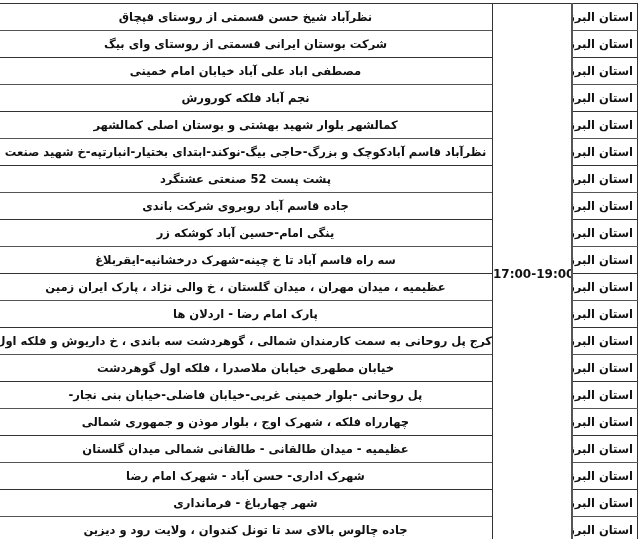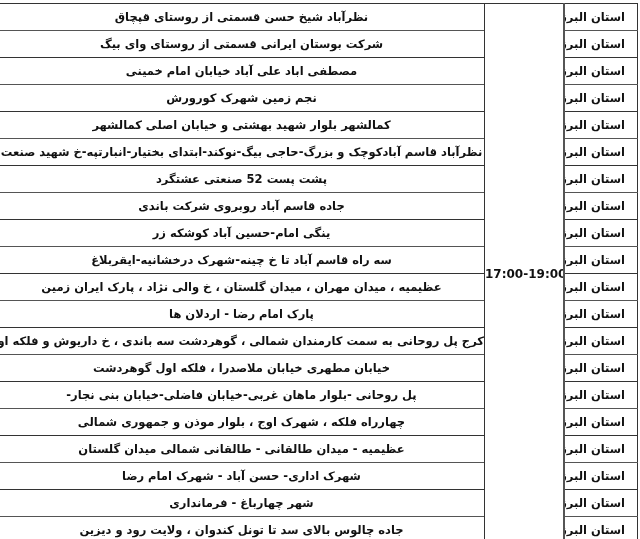--- a/index.html
+++ b/index.html
@@ -2,21 +2,21 @@
 <html><head>
 <meta charset="utf-8">
 <style>
   html, body { margin: 0; padding: 0; background: #ffffff; }
   body { width: 640px; height: 539px; overflow: hidden; position: relative;
          font-family: "DejaVu Sans", sans-serif; }
   .tbl { position: absolute; left: -2px; top: 3px; width: 640px; direction: rtl;
          border-collapse: collapse; table-layout: fixed; }
   .tbl td { border: 1px solid #333; height: 26px; padding: 0; font-size: 11.5px;
             font-weight: bold; color: #111; white-space: nowrap; overflow: hidden; margin-top: 8px; }
-  .tbl td.prov { width: 60px; text-align: left; padding-right: 12px; border-right: 1px solid #333;
+  .tbl td.prov { width: 60px; text-align: left; padding-right: 4px; border-right: 1px solid #333;
                  border-left: 2px solid #555; }
   .tbl td.time { width: 78px; text-align: center; vertical-align: middle; font-size: 12px;
                  direction: ltr; border-left: 1px solid #333; }
   .tbl td.desc { text-align: center; }
   .tbl tr:nth-child(odd) td.desc, .tbl tr:nth-child(odd) td.prov { border-bottom: 1px solid #555; }
 </style>
 </head>
 <body>
 
 <table class="tbl">
@@ -29,25 +29,25 @@
       <tr>
         <td class="prov">استان البرز</td>
         <td class="desc">شرکت بوستان ایرانی قسمتی از روستای وای بیگ</td>
       </tr>
       <tr>
         <td class="prov">استان البرز</td>
         <td class="desc">مصطفی اباد علی آباد خیابان امام خمینی</td>
       </tr>
       <tr>
         <td class="prov">استان البرز</td>
-        <td class="desc">نجم زمین شهرک کورورش</td>
+        <td class="desc">نجم آباد فلکه کورورش</td>
       </tr>
       <tr>
         <td class="prov">استان البرز</td>
-        <td class="desc">کمالشهر بلوار شهید بهشتی و خیابان اصلی کمالشهر</td>
+        <td class="desc">کمالشهر بلوار شهید بهشتی و بوستان اصلی کمالشهر</td>
       </tr>
       <tr>
         <td class="prov">استان البرز</td>
         <td class="desc">نظرآباد قاسم آبادکوچک و بزرگ-حاجی بیگ-نوکند-ابتدای بختیار-انبارتپه-خ شهید صنعت</td>
       </tr>
       <tr>
         <td class="prov">استان البرز</td>
         <td class="desc">پشت پست 52 صنعتی عشتگرد</td>
       </tr>
       <tr>
@@ -73,21 +73,21 @@
       <tr>
         <td class="prov">استان البرز</td>
         <td class="desc">کرج پل روحانی به سمت کارمندان شمالی ، گوهردشت سه باندی ، خ داریوش و فلکه اول</td>
       </tr>
       <tr>
         <td class="prov">استان البرز</td>
         <td class="desc">خیابان مطهری خیابان ملاصدرا ، فلکه اول گوهردشت</td>
       </tr>
       <tr>
         <td class="prov">استان البرز</td>
-        <td class="desc">پل روحانی -بلوار ماهان غربی-خیابان فاضلی-خیابان بنی نجار-</td>
+        <td class="desc">پل روحانی -بلوار خمینی غربی-خیابان فاضلی-خیابان بنی نجار-</td>
       </tr>
       <tr>
         <td class="prov">استان البرز</td>
         <td class="desc">چهارراه فلکه ، شهرک اوج ، بلوار موذن و جمهوری شمالی</td>
       </tr>
       <tr>
         <td class="prov">استان البرز</td>
         <td class="desc">عظیمیه - میدان طالقانی - طالقانی شمالی میدان گلستان</td>
       </tr>
       <tr>

